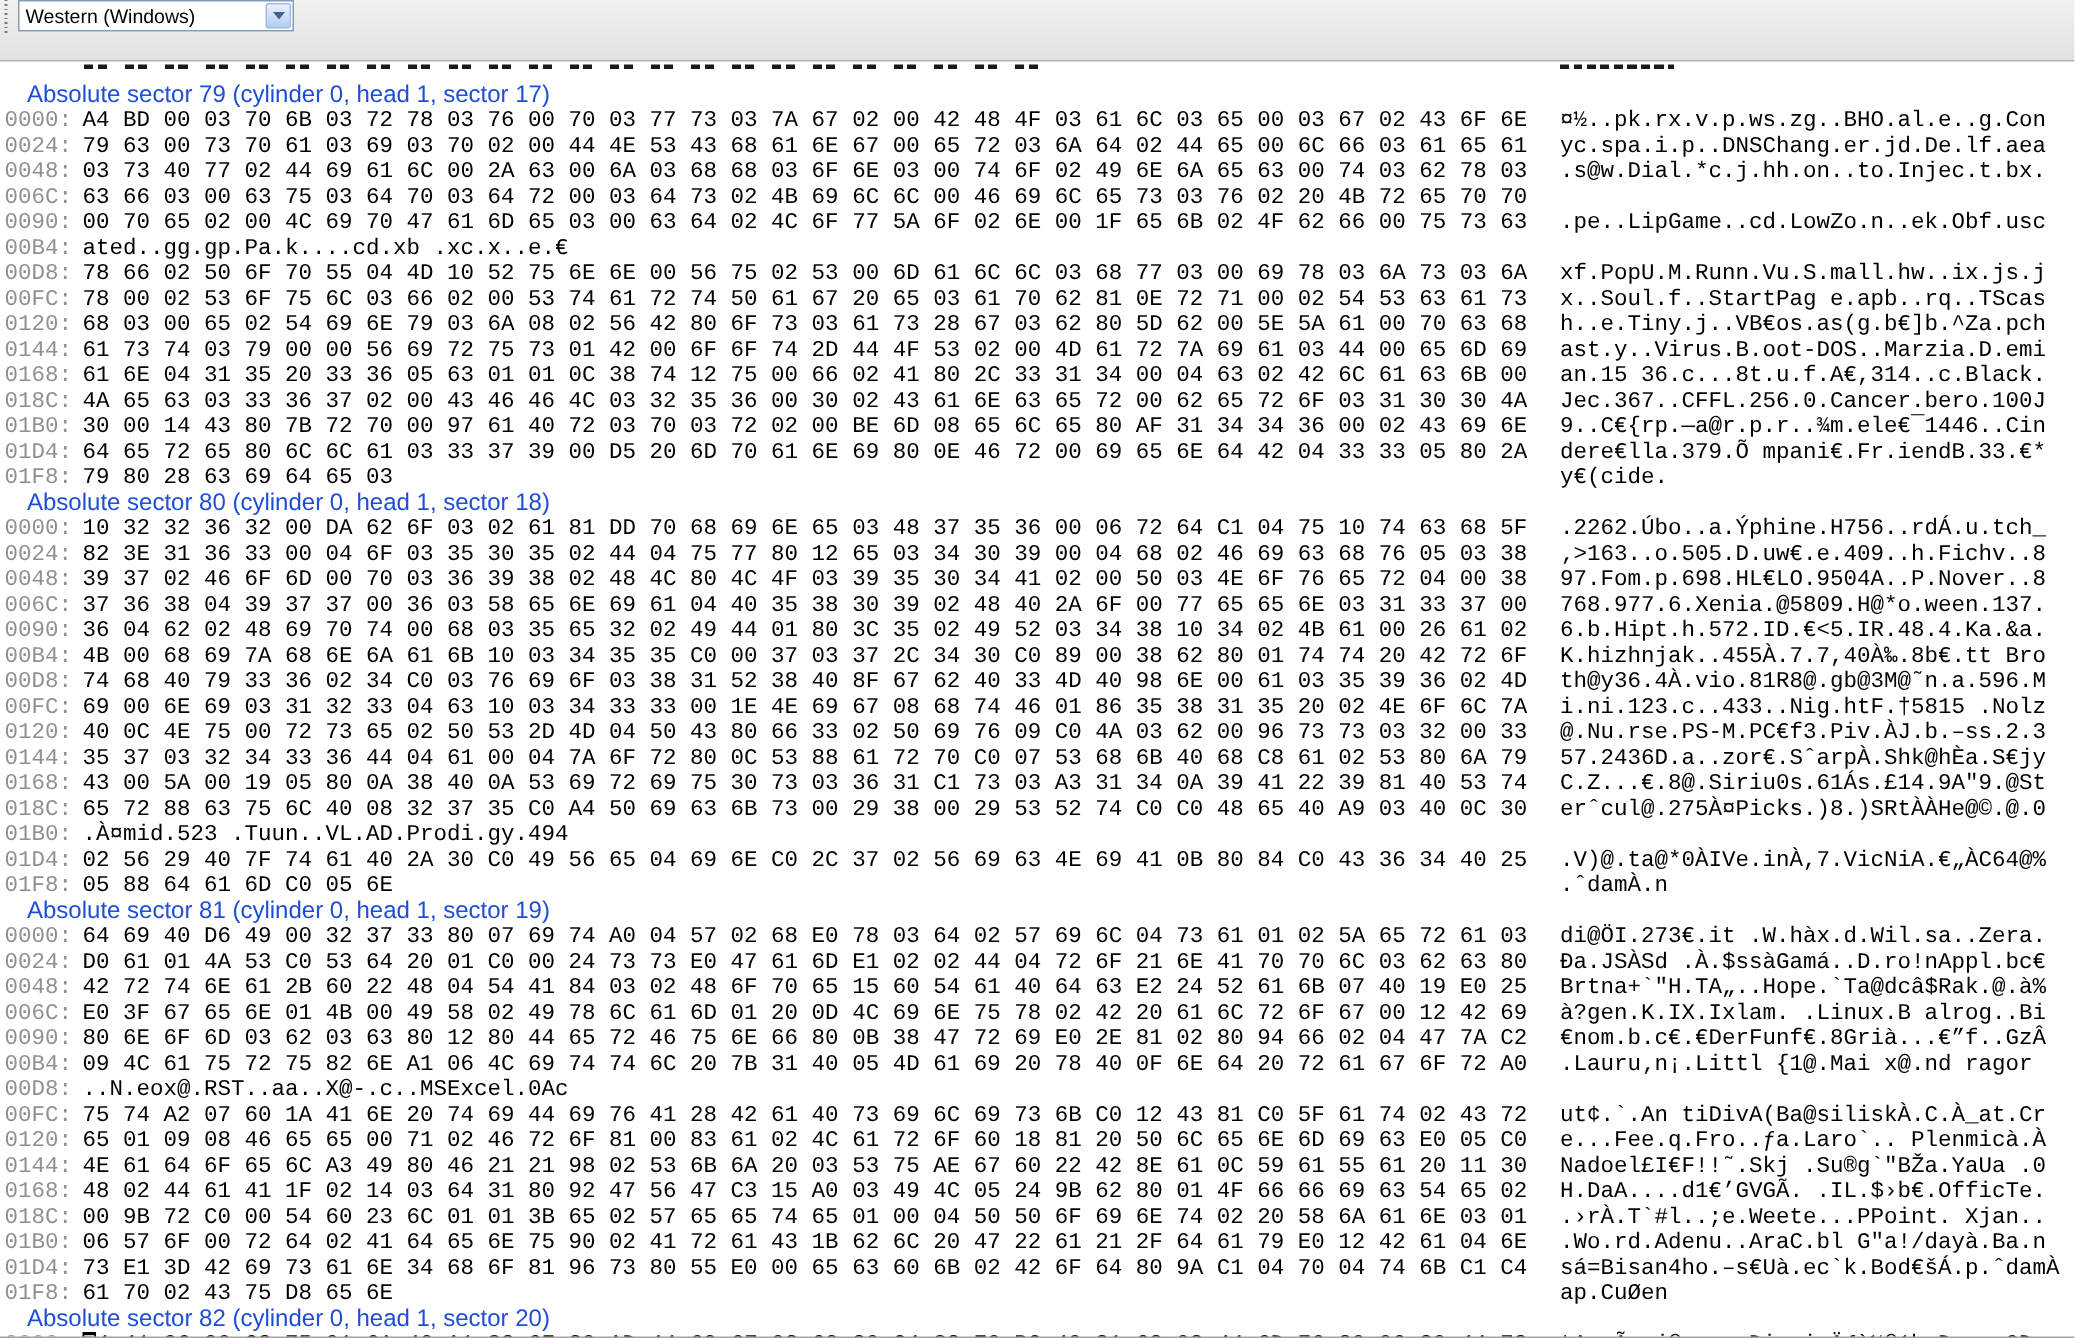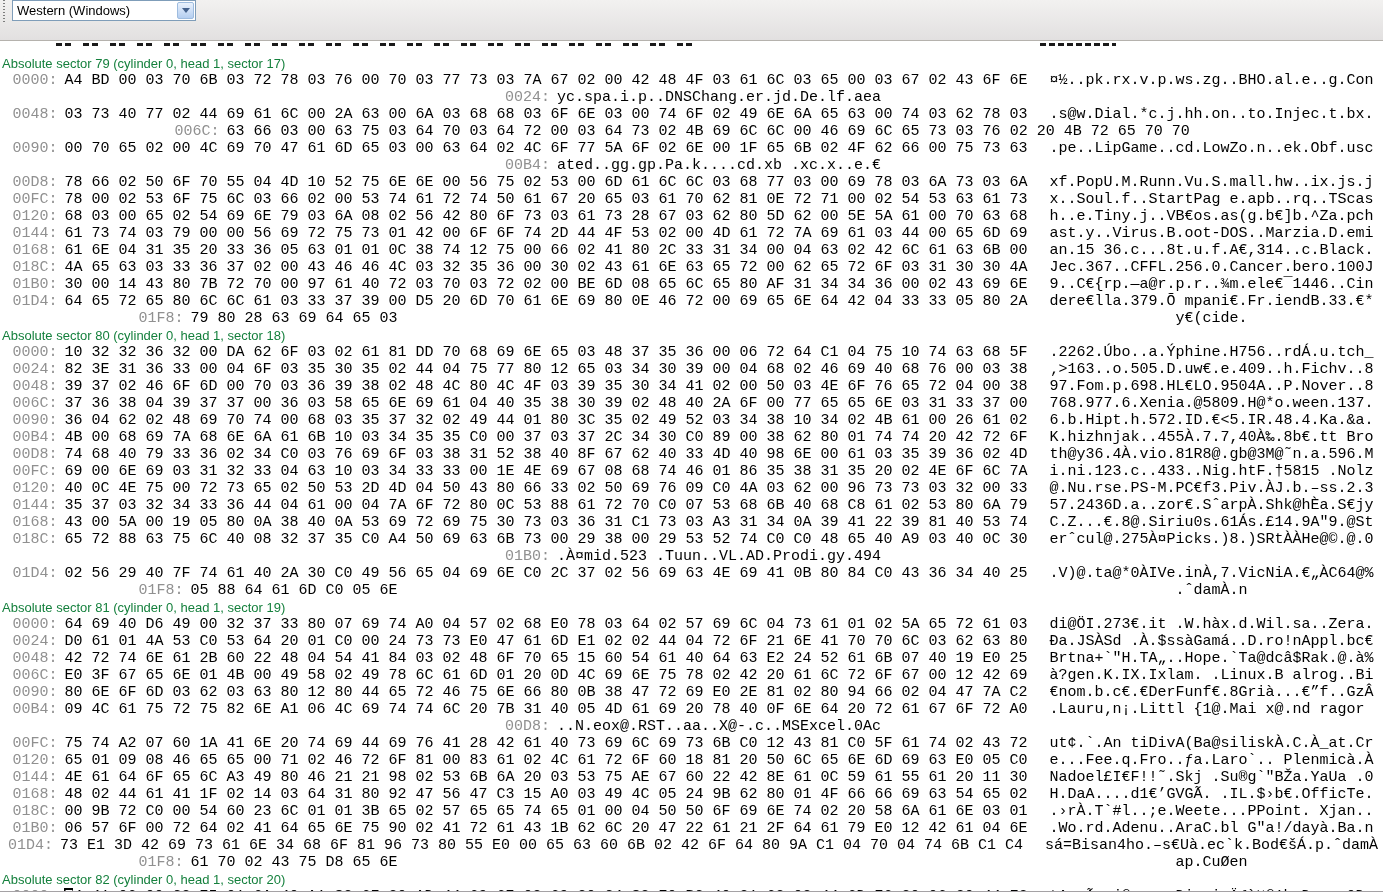--- a/index.html
+++ b/index.html
@@ -54,24 +54,24 @@
     background:repeating-linear-gradient(to right,
       transparent 0 1px,#1a1a1a 1px 7px,transparent 7px 10px,
       #1a1a1a 10px 16px,transparent 16px 27px);
   }
   .clipped-hex-row .dash-strip-ascii {
     position:absolute; left:1040px; top:2px; width:76px; height:3px;
     background:repeating-linear-gradient(to right,#1a1a1a 0 6px,transparent 6px 9px);
   }
   .sector-header {
     height:17px; line-height:17px;
-    color:#15803d; font-family:"Liberation Sans",sans-serif; font-size:13px;
-    padding-left:2px; white-space:pre;
+    color:#1d4ed8; font-family:"Liberation Sans",sans-serif; font-size:16px;
+    padding-left:18px; white-space:pre;
   }
-  .hexrow { height:17px; line-height:17px; display:flex; white-space:pre;justify-content:center; }
+  .hexrow { height:17px; line-height:17px; display:flex; white-space:pre; }
   .offset  { flex:none; width:55px; padding-left:3px; color:#909090; }
   .hexcell { flex:none; width:985px; }
   .asciicell { flex:none; white-space:pre; }
   .cursor { background:#000; color:#fff; }
 </style>
 </head>
 <body>
 
 <div class="toolbar">
   <div class="toolbar-grip"></div>
@@ -85,42 +85,42 @@
 
 <div class="hexview">
   <div class="clipped-hex-row">
     <div class="dash-strip-hex"></div>
     <div class="dash-strip-ascii"></div>
   </div>
   <div id="sector-list">
       <div class="sector-block">
         <div class="sector-header">Absolute sector 79 (cylinder 0, head 1, sector 17)</div>
         <div class="hexrow"><span class="offset">0000:</span><span class="hexcell">A4 BD 00 03 70 6B 03 72 78 03 76 00 70 03 77 73 03 7A 67 02 00 42 48 4F 03 61 6C 03 65 00 03 67 02 43 6F 6E</span><span class="asciicell">¤½..pk.rx.v.p.ws.zg..BHO.al.e..g.Con</span></div>
-        <div class="hexrow"><span class="offset">0024:</span><span class="asciicell">yc.spa.i.p..DNSChang.er.jd.De.lf.aea</span></div>
+        <div class="hexrow"><span class="offset">0024:</span><span class="hexcell">79 63 00 73 70 61 03 69 03 70 02 00 44 4E 53 43 68 61 6E 67 00 65 72 03 6A 64 02 44 65 00 6C 66 03 61 65 61</span><span class="asciicell">yc.spa.i.p..DNSChang.er.jd.De.lf.aea</span></div>
         <div class="hexrow"><span class="offset">0048:</span><span class="hexcell">03 73 40 77 02 44 69 61 6C 00 2A 63 00 6A 03 68 68 03 6F 6E 03 00 74 6F 02 49 6E 6A 65 63 00 74 03 62 78 03</span><span class="asciicell">.s@w.Dial.*c.j.hh.on..to.Injec.t.bx.</span></div>
         <div class="hexrow"><span class="offset">006C:</span><span class="hexcell">63 66 03 00 63 75 03 64 70 03 64 72 00 03 64 73 02 4B 69 6C 6C 00 46 69 6C 65 73 03 76 02 20 4B 72 65 70 70</span></div>
         <div class="hexrow"><span class="offset">0090:</span><span class="hexcell">00 70 65 02 00 4C 69 70 47 61 6D 65 03 00 63 64 02 4C 6F 77 5A 6F 02 6E 00 1F 65 6B 02 4F 62 66 00 75 73 63</span><span class="asciicell">.pe..LipGame..cd.LowZo.n..ek.Obf.usc</span></div>
         <div class="hexrow"><span class="offset">00B4:</span><span class="asciicell">ated..gg.gp.Pa.k....cd.xb .xc.x..e.€</span></div>
         <div class="hexrow"><span class="offset">00D8:</span><span class="hexcell">78 66 02 50 6F 70 55 04 4D 10 52 75 6E 6E 00 56 75 02 53 00 6D 61 6C 6C 03 68 77 03 00 69 78 03 6A 73 03 6A</span><span class="asciicell">xf.PopU.M.Runn.Vu.S.mall.hw..ix.js.j</span></div>
         <div class="hexrow"><span class="offset">00FC:</span><span class="hexcell">78 00 02 53 6F 75 6C 03 66 02 00 53 74 61 72 74 50 61 67 20 65 03 61 70 62 81 0E 72 71 00 02 54 53 63 61 73</span><span class="asciicell">x..Soul.f..StartPag e.apb..rq..TScas</span></div>
         <div class="hexrow"><span class="offset">0120:</span><span class="hexcell">68 03 00 65 02 54 69 6E 79 03 6A 08 02 56 42 80 6F 73 03 61 73 28 67 03 62 80 5D 62 00 5E 5A 61 00 70 63 68</span><span class="asciicell">h..e.Tiny.j..VB€os.as(g.b€]b.^Za.pch</span></div>
         <div class="hexrow"><span class="offset">0144:</span><span class="hexcell">61 73 74 03 79 00 00 56 69 72 75 73 01 42 00 6F 6F 74 2D 44 4F 53 02 00 4D 61 72 7A 69 61 03 44 00 65 6D 69</span><span class="asciicell">ast.y..Virus.B.oot-DOS..Marzia.D.emi</span></div>
         <div class="hexrow"><span class="offset">0168:</span><span class="hexcell">61 6E 04 31 35 20 33 36 05 63 01 01 0C 38 74 12 75 00 66 02 41 80 2C 33 31 34 00 04 63 02 42 6C 61 63 6B 00</span><span class="asciicell">an.15 36.c...8t.u.f.A€,314..c.Black.</span></div>
         <div class="hexrow"><span class="offset">018C:</span><span class="hexcell">4A 65 63 03 33 36 37 02 00 43 46 46 4C 03 32 35 36 00 30 02 43 61 6E 63 65 72 00 62 65 72 6F 03 31 30 30 4A</span><span class="asciicell">Jec.367..CFFL.256.0.Cancer.bero.100J</span></div>
         <div class="hexrow"><span class="offset">01B0:</span><span class="hexcell">30 00 14 43 80 7B 72 70 00 97 61 40 72 03 70 03 72 02 00 BE 6D 08 65 6C 65 80 AF 31 34 34 36 00 02 43 69 6E</span><span class="asciicell">9..C€{rp.—a@r.p.r..¾m.ele€¯1446..Cin</span></div>
         <div class="hexrow"><span class="offset">01D4:</span><span class="hexcell">64 65 72 65 80 6C 6C 61 03 33 37 39 00 D5 20 6D 70 61 6E 69 80 0E 46 72 00 69 65 6E 64 42 04 33 33 05 80 2A</span><span class="asciicell">dere€lla.379.Õ mpani€.Fr.iendB.33.€*</span></div>
         <div class="hexrow"><span class="offset">01F8:</span><span class="hexcell">79 80 28 63 69 64 65 03</span><span class="asciicell">y€(cide.</span></div>
       </div>
       <div class="sector-block">
         <div class="sector-header">Absolute sector 80 (cylinder 0, head 1, sector 18)</div>
         <div class="hexrow"><span class="offset">0000:</span><span class="hexcell">10 32 32 36 32 00 DA 62 6F 03 02 61 81 DD 70 68 69 6E 65 03 48 37 35 36 00 06 72 64 C1 04 75 10 74 63 68 5F</span><span class="asciicell">.2262.Úbo..a.Ýphine.H756..rdÁ.u.tch_</span></div>
-        <div class="hexrow"><span class="offset">0024:</span><span class="hexcell">82 3E 31 36 33 00 04 6F 03 35 30 35 02 44 04 75 77 80 12 65 03 34 30 39 00 04 68 02 46 69 40 68 76 00 03 38</span><span class="asciicell">‚&gt;163..o.505.D.uw€.e.409..h.Fichv..8</span></div>
+        <div class="hexrow"><span class="offset">0024:</span><span class="hexcell">82 3E 31 36 33 00 04 6F 03 35 30 35 02 44 04 75 77 80 12 65 03 34 30 39 00 04 68 02 46 69 63 68 76 05 03 38</span><span class="asciicell">‚&gt;163..o.505.D.uw€.e.409..h.Fichv..8</span></div>
         <div class="hexrow"><span class="offset">0048:</span><span class="hexcell">39 37 02 46 6F 6D 00 70 03 36 39 38 02 48 4C 80 4C 4F 03 39 35 30 34 41 02 00 50 03 4E 6F 76 65 72 04 00 38</span><span class="asciicell">97.Fom.p.698.HL€LO.9504A..P.Nover..8</span></div>
         <div class="hexrow"><span class="offset">006C:</span><span class="hexcell">37 36 38 04 39 37 37 00 36 03 58 65 6E 69 61 04 40 35 38 30 39 02 48 40 2A 6F 00 77 65 65 6E 03 31 33 37 00</span><span class="asciicell">768.977.6.Xenia.@5809.H@*o.ween.137.</span></div>
-        <div class="hexrow"><span class="offset">0090:</span><span class="hexcell">36 04 62 02 48 69 70 74 00 68 03 35 37 32 02 49 44 01 80 3C 35 02 49 52 03 34 38 10 34 02 4B 61 00 26 61 02</span><span class="asciicell">6.b.Hipt.h.572.ID.€&lt;5.IR.48.4.Ka.&amp;a.</span></div>
+        <div class="hexrow"><span class="offset">0090:</span><span class="hexcell">36 04 62 02 48 69 70 74 00 68 03 35 65 32 02 49 44 01 80 3C 35 02 49 52 03 34 38 10 34 02 4B 61 00 26 61 02</span><span class="asciicell">6.b.Hipt.h.572.ID.€&lt;5.IR.48.4.Ka.&amp;a.</span></div>
         <div class="hexrow"><span class="offset">00B4:</span><span class="hexcell">4B 00 68 69 7A 68 6E 6A 61 6B 10 03 34 35 35 C0 00 37 03 37 2C 34 30 C0 89 00 38 62 80 01 74 74 20 42 72 6F</span><span class="asciicell">K.hizhnjak..455À.7.7,40À‰.8b€.tt Bro</span></div>
         <div class="hexrow"><span class="offset">00D8:</span><span class="hexcell">74 68 40 79 33 36 02 34 C0 03 76 69 6F 03 38 31 52 38 40 8F 67 62 40 33 4D 40 98 6E 00 61 03 35 39 36 02 4D</span><span class="asciicell">th@y36.4À.vio.81R8@.gb@3M@˜n.a.596.M</span></div>
         <div class="hexrow"><span class="offset">00FC:</span><span class="hexcell">69 00 6E 69 03 31 32 33 04 63 10 03 34 33 33 00 1E 4E 69 67 08 68 74 46 01 86 35 38 31 35 20 02 4E 6F 6C 7A</span><span class="asciicell">i.ni.123.c..433..Nig.htF.†5815 .Nolz</span></div>
         <div class="hexrow"><span class="offset">0120:</span><span class="hexcell">40 0C 4E 75 00 72 73 65 02 50 53 2D 4D 04 50 43 80 66 33 02 50 69 76 09 C0 4A 03 62 00 96 73 73 03 32 00 33</span><span class="asciicell">@.Nu.rse.PS-M.PC€f3.Piv.ÀJ.b.–ss.2.3</span></div>
         <div class="hexrow"><span class="offset">0144:</span><span class="hexcell">35 37 03 32 34 33 36 44 04 61 00 04 7A 6F 72 80 0C 53 88 61 72 70 C0 07 53 68 6B 40 68 C8 61 02 53 80 6A 79</span><span class="asciicell">57.2436D.a..zor€.SˆarpÀ.Shk@hÈa.S€jy</span></div>
         <div class="hexrow"><span class="offset">0168:</span><span class="hexcell">43 00 5A 00 19 05 80 0A 38 40 0A 53 69 72 69 75 30 73 03 36 31 C1 73 03 A3 31 34 0A 39 41 22 39 81 40 53 74</span><span class="asciicell">C.Z...€.8@.Siriu0s.61Ás.£14.9A"9.@St</span></div>
         <div class="hexrow"><span class="offset">018C:</span><span class="hexcell">65 72 88 63 75 6C 40 08 32 37 35 C0 A4 50 69 63 6B 73 00 29 38 00 29 53 52 74 C0 C0 48 65 40 A9 03 40 0C 30</span><span class="asciicell">erˆcul@.275À¤Picks.)8.)SRtÀÀHe@©.@.0</span></div>
         <div class="hexrow"><span class="offset">01B0:</span><span class="asciicell">.À¤mid.523 .Tuun..VL.AD.Prodi.gy.494</span></div>
         <div class="hexrow"><span class="offset">01D4:</span><span class="hexcell">02 56 29 40 7F 74 61 40 2A 30 C0 49 56 65 04 69 6E C0 2C 37 02 56 69 63 4E 69 41 0B 80 84 C0 43 36 34 40 25</span><span class="asciicell">.V)@.ta@*0ÀIVe.inÀ,7.VicNiA.€„ÀC64@%</span></div>
         <div class="hexrow"><span class="offset">01F8:</span><span class="hexcell">05 88 64 61 6D C0 05 6E</span><span class="asciicell">.ˆdamÀ.n</span></div>

